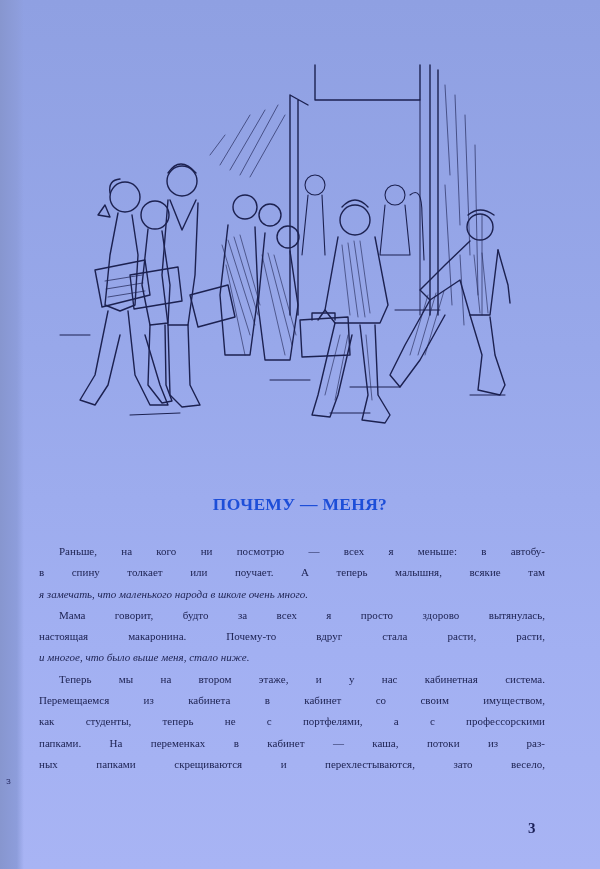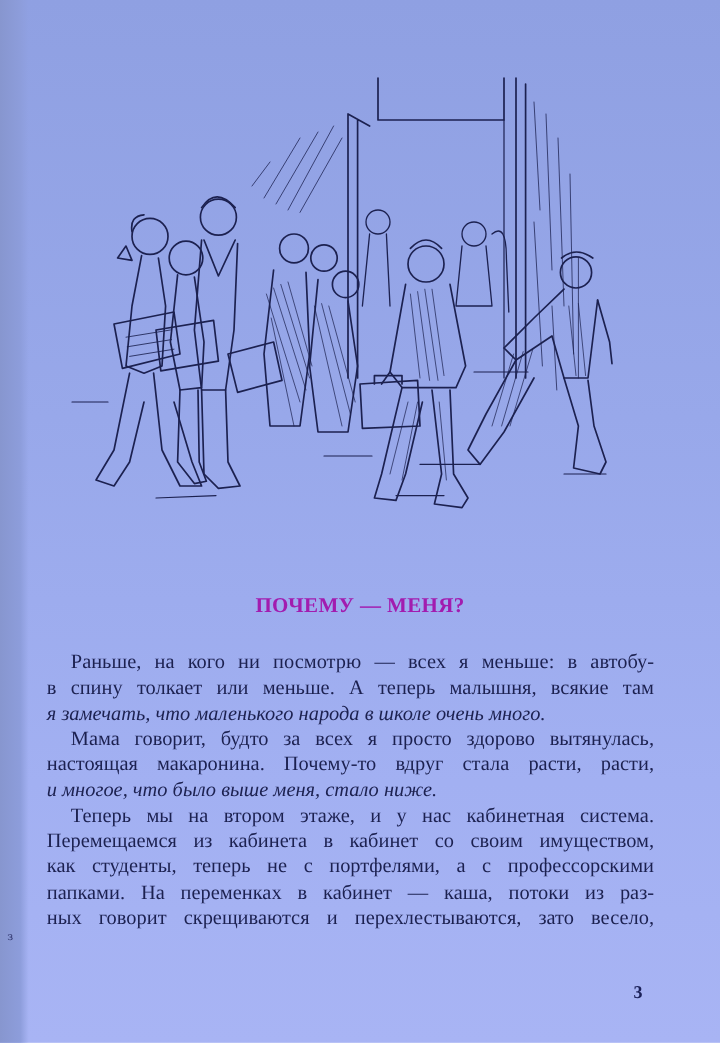--- a/index.html
+++ b/index.html
@@ -35,29 +35,29 @@
     .chapter-title {
       position: absolute;
       left: 0;
       width: 600px;
       top: 494px;
       text-align: center;
       font-family: "Liberation Serif", "DejaVu Serif", serif;
       font-weight: bold;
       font-size: 17.5px;
       letter-spacing: 0.3px;
-      color: #a21caf;
+      color: #1d4ed8;
     }
     .body-text {
       position: absolute;
       left: 39px;
       top: 541px;
       width: 506px;
       font-family: "Liberation Serif", "DejaVu Serif", serif;
-      font-size: 17px;
+      font-size: 11px;
       line-height: 21.3px;
       color: #1c2150;
       text-align: justify;
     }
     .para {
       margin: 0;
     }
     .line {
       display: block;
       text-align: justify;
@@ -187,32 +187,32 @@
       <path d="M80 360 L130 358"></path>
     </g>
   </svg>
 </div>
 
 <div class="chapter-title">ПОЧЕМУ — МЕНЯ?</div>
 
 <div class="body-text">
   <p class="para">
     <span class="line indent">Раньше, на кого ни посмотрю — всех я меньше: в автобу-</span>
-    <span class="line">в спину толкает или меньше. А теперь малышня, всякие там</span>
+    <span class="line">в спину толкает или поучает. А теперь малышня, всякие там</span>
     <span class="line last">я замечать, что маленького народа в школе очень много.</span>
   </p>
   <p class="para">
     <span class="line indent">Мама говорит, будто за всех я просто здорово вытянулась,</span>
     <span class="line">настоящая макаронина. Почему-то вдруг стала расти, расти,</span>
     <span class="line last">и многое, что было выше меня, стало ниже.</span>
   </p>
   <p class="para">
     <span class="line indent">Теперь мы на втором этаже, и у нас кабинетная система.</span>
     <span class="line">Перемещаемся из кабинета в кабинет со своим имуществом,</span>
     <span class="line">как студенты, теперь не с портфелями, а с профессорскими</span>
     <span class="line">папками. На переменках в кабинет — каша, потоки из раз-</span>
-    <span class="line">ных говорит скрещиваются и перехлестываются, зато весело,</span>
+    <span class="line">ных папками скрещиваются и перехлестываются, зато весело,</span>
   </p>
 </div>
 
 <div class="margin-mark">з</div>
 
 <div class="page-number">3</div>
 
 </body></html>

